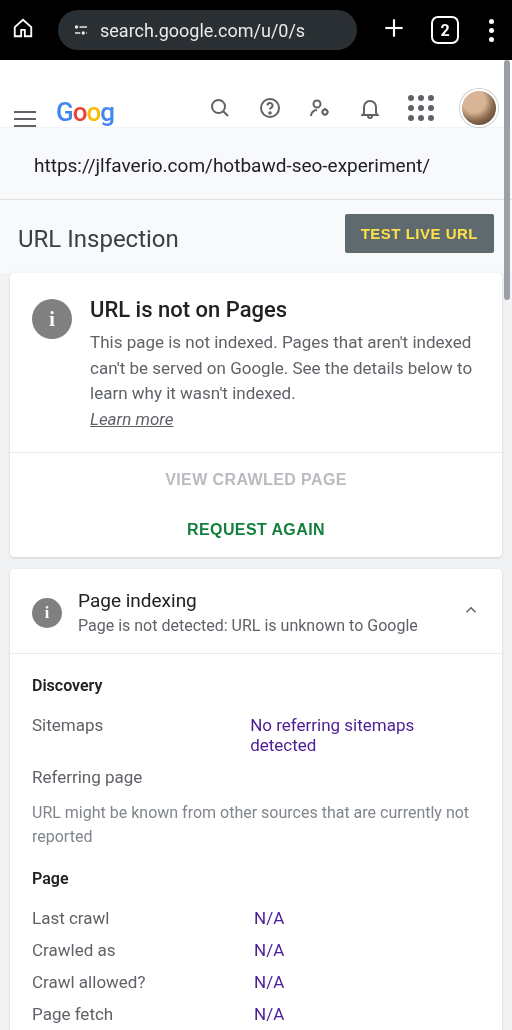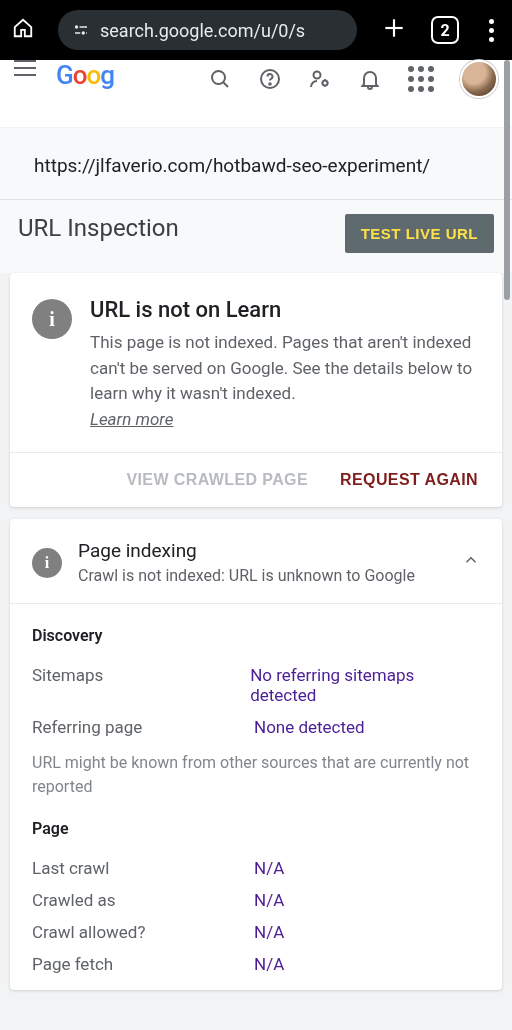--- a/index.html
+++ b/index.html
@@ -51,21 +51,21 @@
     display:flex; align-items:center; justify-content:center;
   }
   .dots3 { display:flex; flex-direction:column; gap:4px; padding:0 6px; }
   .dots3 span { width:5px; height:5px; background:#fff; border-radius:50%; }
 
   
   .app-header {
     background:#fff;
     height:68px;
     display:flex;
-    align-items:flex-start;
+    align-items:flex-end;
     padding:0 14px;
     gap:20px;
     border-bottom:1px solid #f1f3f4;
   }
   .hamburger { display:flex; flex-direction:column; gap:5px; }
   .hamburger span { width:22px; height:2px; background:#5f6368; }
   .g-logo { font-size:26px; font-weight:500; letter-spacing:-1px; }
   .g-b { color:#4285F4; } .g-r { color:#EA4335; } .g-y { color:#FBBC05; }
   .hdr-icons { margin-left:auto; display:flex; align-items:center; gap:26px; }
   .hdr-ico { width:24px; height:24px; fill:none; stroke:#5f6368; stroke-width:2; }
@@ -73,21 +73,21 @@
   .apps-grid span { background:#5f6368; border-radius:50%; }
   .avatar { width:38px; height:38px; border-radius:50%; background: radial-gradient(circle at 35% 30%, #d8b596 0 35%, #8a6a4e 60%, #402d21 100%); border:2px solid #fff; box-shadow:0 0 0 1px #ccc; }
 
   
   .url-row { background:#f8f9fa; padding:26px 34px 22px; font-size:19px; color:#202124; }
 
   
   .section-header {
     background:#f8f9fa;
     display:flex;
-    align-items:flex-start;
+    align-items:flex-end;
     justify-content:space-between;
     padding:14px 18px 20px;
     border-top:1px solid #e0e0e0;
   }
   .section-title { font-size:24px; color:#3c4043; font-weight:400; }
   .btn-dark {
     background:#5f6a6e;
     color:#fde047;
     border:none;
     padding:11px 16px;
@@ -116,24 +116,25 @@
   .info-i { color:#fff; font-weight:700; font-family: Georgia, serif; font-size:20px; }
   .info-circle.small .info-i { font-size:16px; }
   .status-text h2 { font-size:22px; color:#202124; font-weight:500; margin-bottom:8px; }
   .status-text p { font-size:17px; color:#5f6368; line-height:1.5; }
   .status-text a { color:#5f6368; text-decoration:underline;font-style:italic; }
 
   .card-actions {
     border-top:1px solid #e8eaed;
     display:flex; justify-content:flex-end; gap:32px;
     padding:18px 24px;
+    flex-direction:column;
   }
   .act-btn { background:none; border:none; font-size:16px; font-weight:600; letter-spacing:0.4px; }
   .act-disabled { color:#b8bbbf; }
-  .act-primary { color:#7f1d1d; }
+  .act-primary { color:#15803d; }
 
   
   .idx-header { display:flex; align-items:center; gap:16px; padding:20px 22px 18px; }
   .idx-title { font-size:19px; color:#202124; }
   .idx-sub { font-size:16px; color:#5f6368; margin-top:4px; }
   .chev { margin-left:auto; }
   .chev svg { width:18px; height:18px; stroke:#5f6368; stroke-width:2; fill:none; }
 
   .idx-body { border-top:1px solid #e8eaed; padding:22px 22px 10px; }
   .group-label { font-size:16px; font-weight:600; color:#202124; margin-bottom:14px; margin-top:20px; }
@@ -230,58 +231,57 @@
   <div class="section-title">URL Inspection</div>
   <button class="btn-dark">TEST LIVE URL</button>
 </div>
 
 <div class="card">
   <div class="status-block">
     <div class="info-circle">
         <span class="info-i">i</span>
       </div>
     <div class="status-text">
-      <h2>URL is not on Learn</h2>
+      <h2>URL is not on Pages</h2>
       <p>
         <span>This page is not indexed. Pages that aren't indexed can't be served on Google. See the details below to learn why it wasn't indexed.</span>
         <br>
         <a href="#">Learn more</a>
       </p>
     </div>
   </div>
   <div class="card-actions">
     <button class="act-btn act-disabled">VIEW CRAWLED PAGE</button>
     <button class="act-btn act-primary">REQUEST AGAIN</button>
   </div>
 </div>
 
 <div class="card">
   <div class="idx-header">
     <div class="info-circle small">
         <span class="info-i">i</span>
       </div>
     <div>
       <div class="idx-title">Page indexing</div>
-      <div class="idx-sub">Crawl is not indexed: URL is unknown to Google</div>
+      <div class="idx-sub">Page is not detected: URL is unknown to Google</div>
     </div>
     <div class="chev">
       <svg viewBox="0 0 24 24">
           <polyline points="6 15 12 9 18 15"></polyline>
         </svg>
     </div>
   </div>
   <div class="idx-body">
     <div class="group-label">Discovery</div>
     <div class="kv-row">
       <div class="kv-key">Sitemaps</div>
       <div class="kv-val">No referring sitemaps detected</div>
     </div>
     <div class="kv-row">
       <div class="kv-key">Referring page</div>
-      <div class="kv-val">None detected</div>
     </div>
     <div class="note">URL might be known from other sources that are currently not reported</div>
 
     <div class="group-label">Page</div>
     <div class="kv-row">
       <div class="kv-key">Last crawl</div>
       <div class="kv-val">N/A</div>
     </div>
     <div class="kv-row">
       <div class="kv-key">Crawled as</div>

